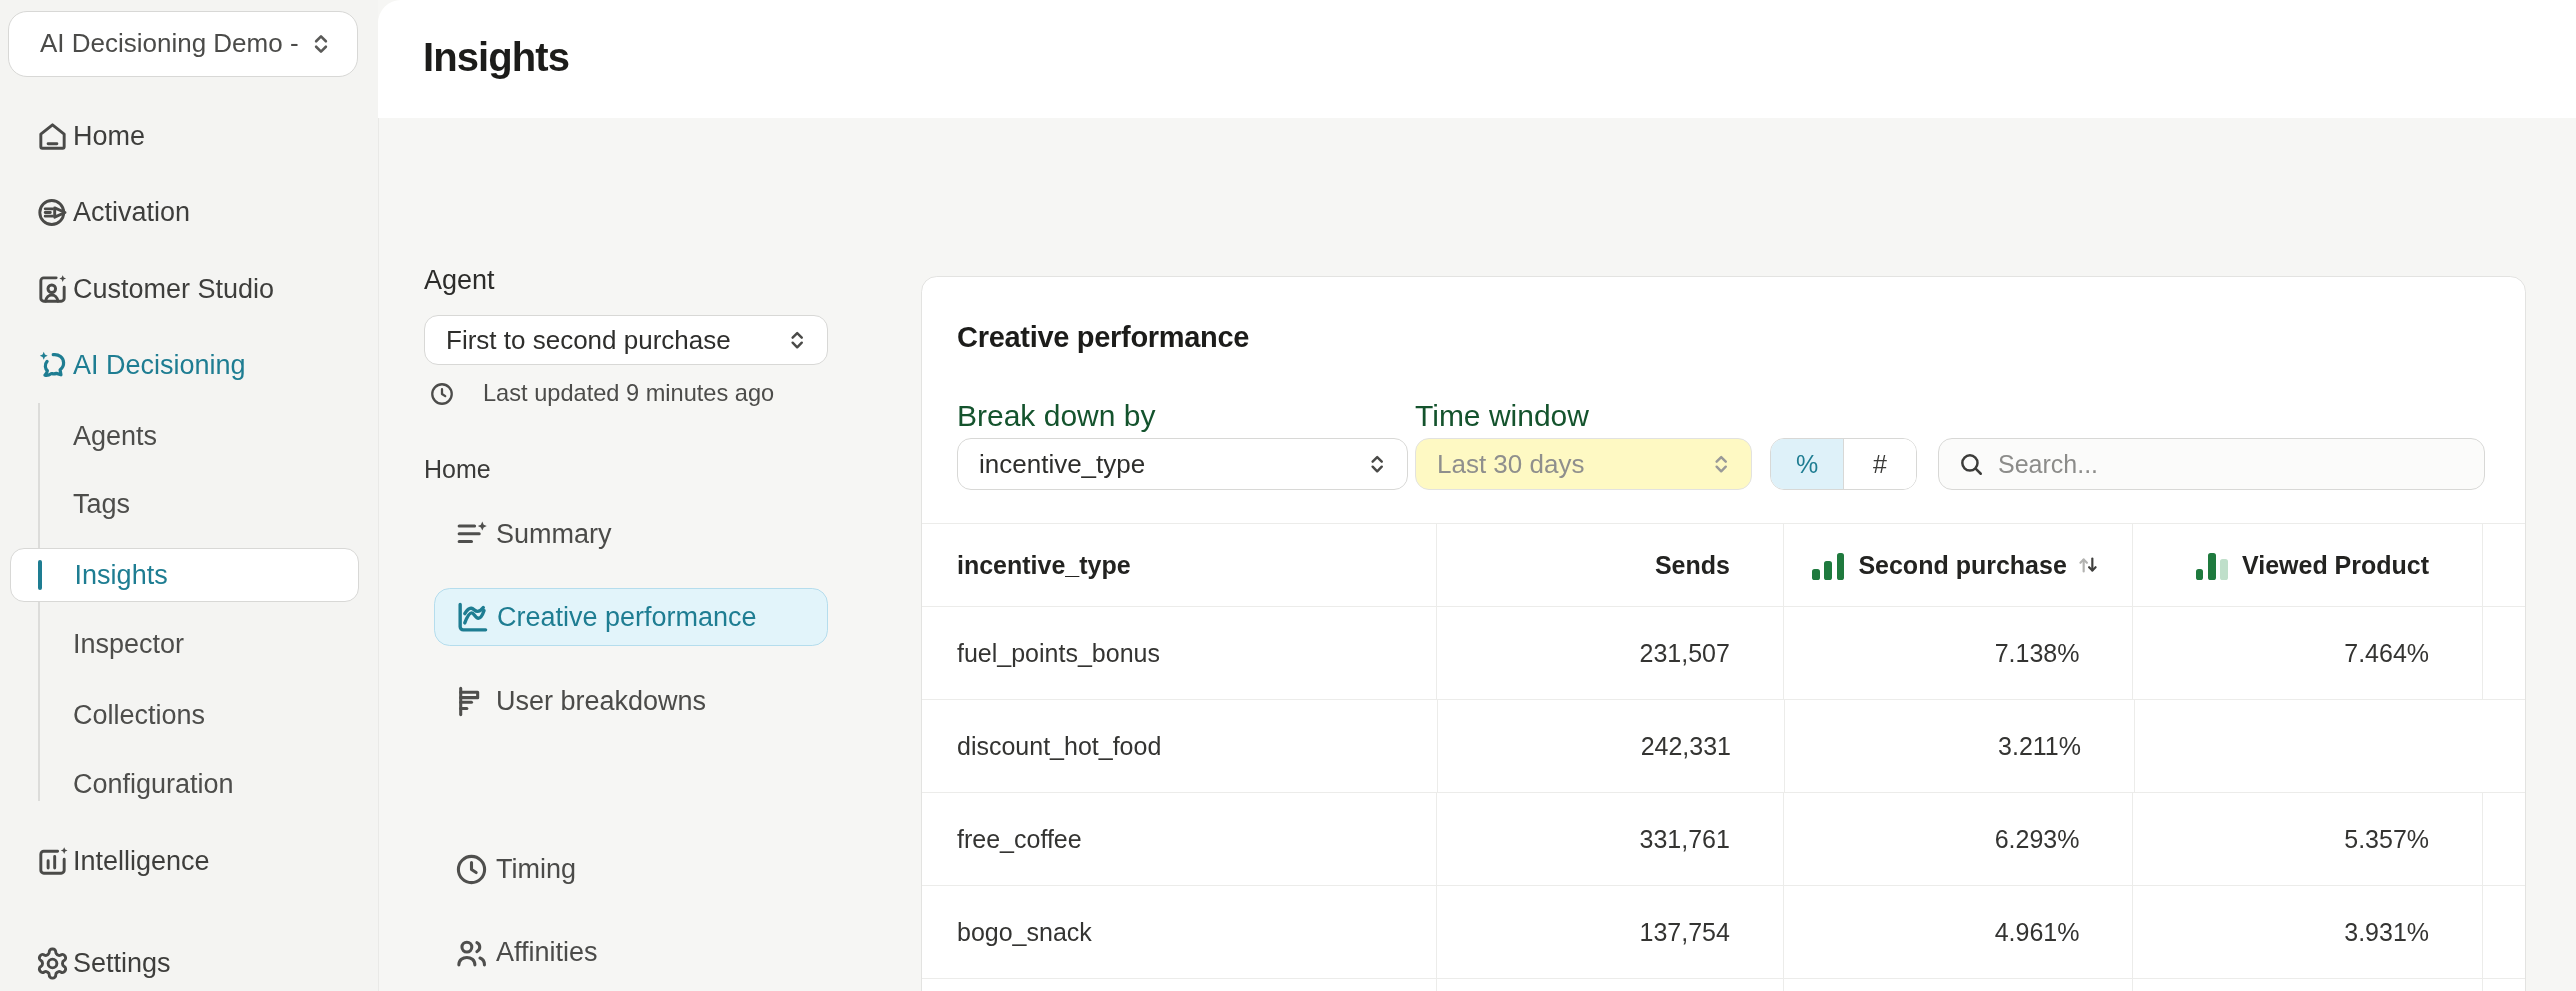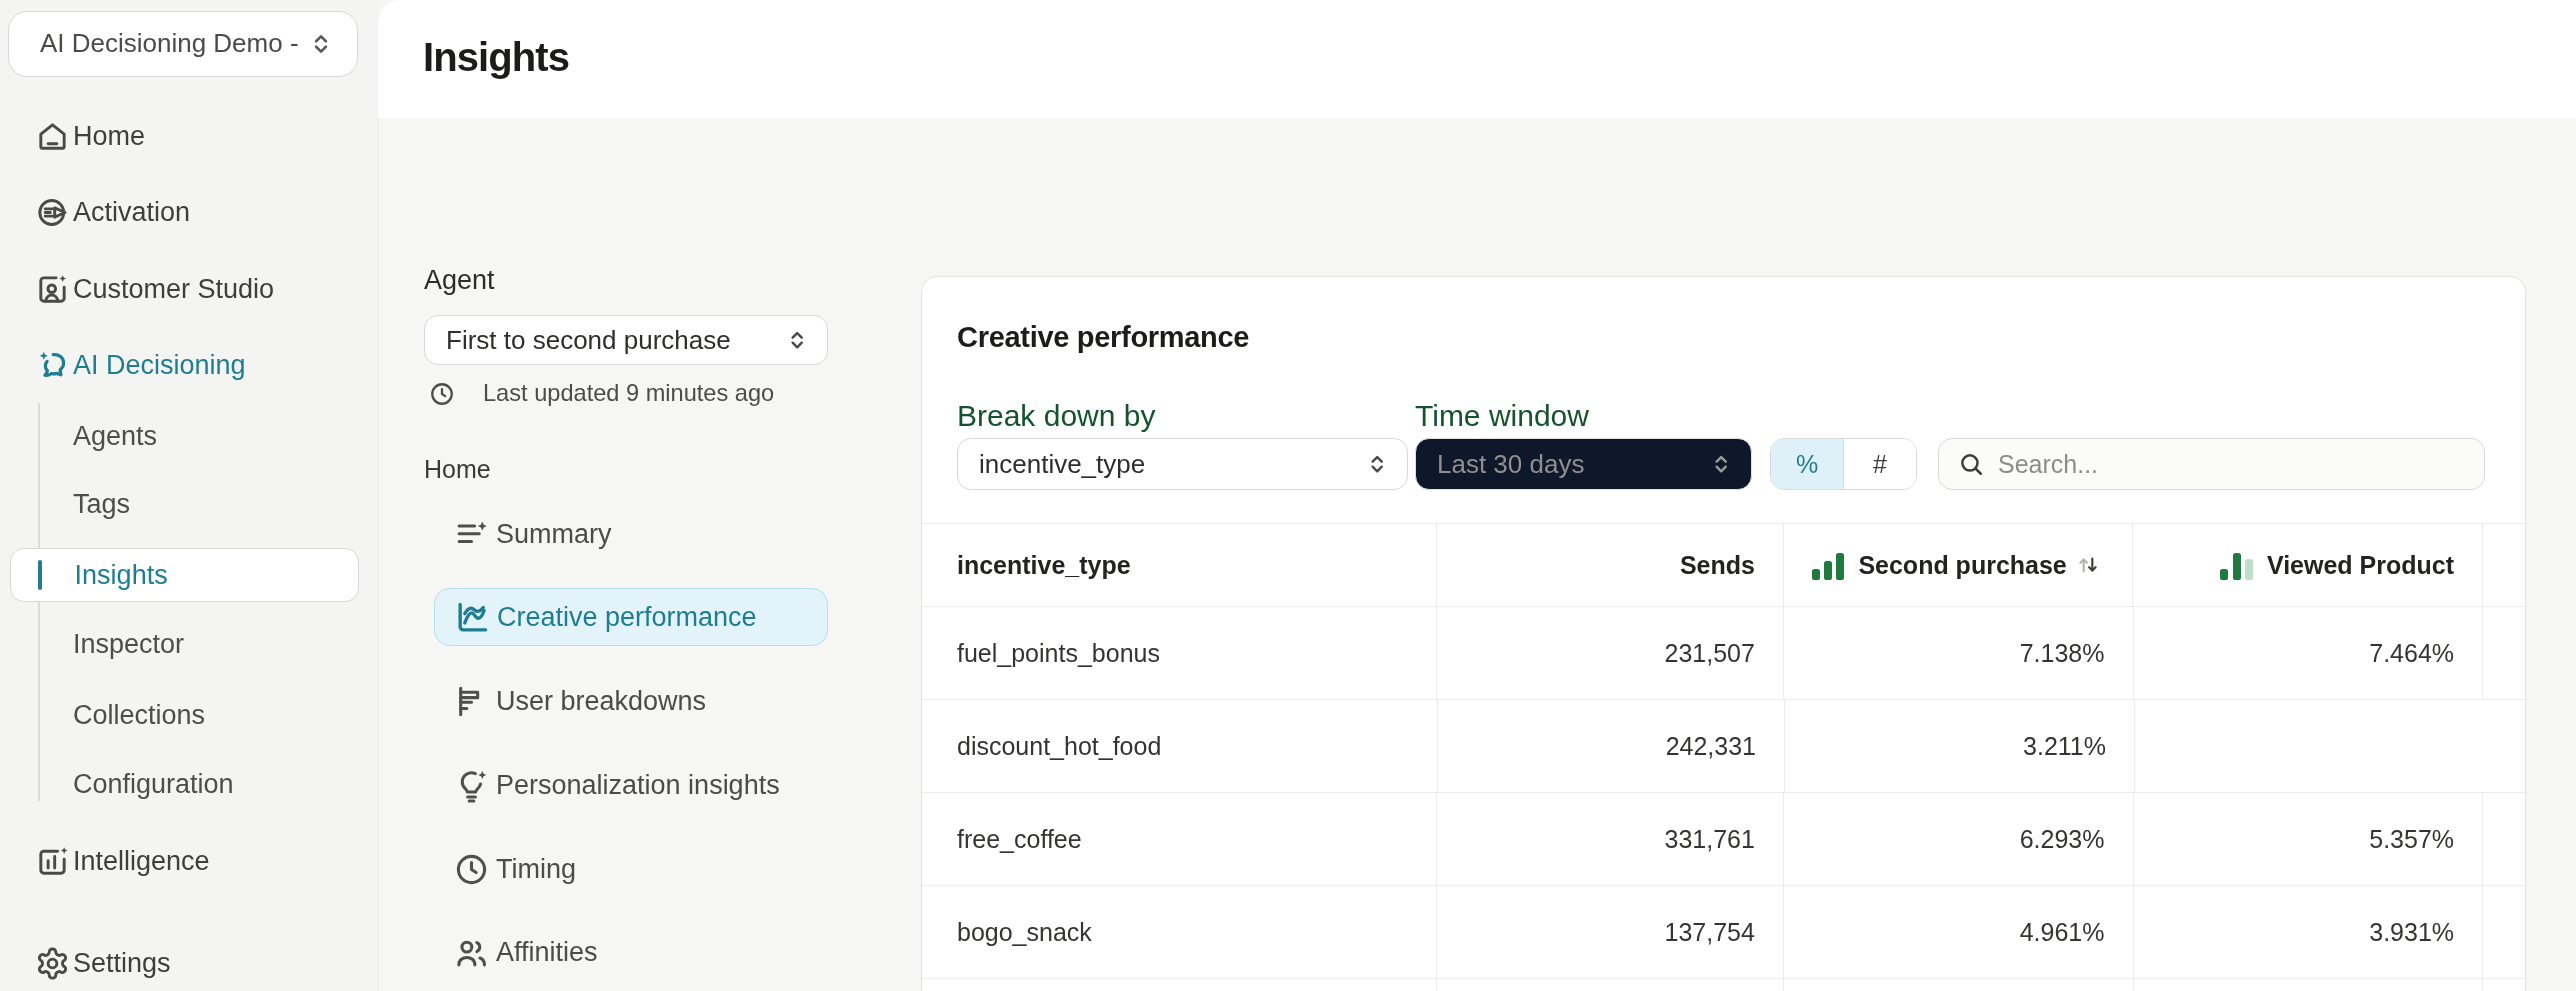--- a/index.html
+++ b/index.html
@@ -43,21 +43,21 @@
   .main{position:absolute;left:378px;top:0;width:2198px;height:991px;background:var(--content-bg);}
   .page-header{position:absolute;left:0;top:0;width:100%;height:118px;background:#fff;border-top-left-radius:23px;}
   .page-title{position:absolute;left:45px;top:35px;font-size:40px;font-weight:700;letter-spacing:-0.9px;color:var(--text-dark);}
   .content{position:absolute;left:0;top:118px;width:100%;height:874px;background:var(--content-bg);border-left:0.9px solid #e9e9e7;}
 
   
   .field-label{position:absolute;font-size:27px;color:#2c2c2a;}
   .select{position:absolute;background:#fff;border:1.7px solid var(--border);border-radius:14px;display:flex;align-items:center;
     padding:0 17.5px 0 21px;cursor:pointer;}
   .select .sel-text{flex:1;font-size:26px;color:#2e2e2c;white-space:nowrap;overflow:hidden;}
-  .select.disabled{background:#0f172a;border-color:#e2e2e0;cursor:default;gap:40px;}
+  .select.disabled{background:#fef9c3;border-color:#e2e2e0;cursor:default;gap:40px;}
   .select.disabled .sel-text{color:#8f8f8d;}
   .chev{color:#4a4a48;flex:0 0 auto;}
   .select.disabled .chev{color:#9a9a98;}
   .last-updated{position:absolute;left:50px;top:262px;display:flex;align-items:center;gap:28px;color:#4c4c4a;}
   .last-updated .lu-text{font-size:23.6px;}
   .views-label{position:absolute;left:45px;top:337px;font-size:25px;color:#48484
 
 6;}
   .view-item{position:absolute;left:55px;width:394px;height:58px;display:flex;align-items:center;cursor:pointer;border-radius:15.7px;}
   .view-item .v-icon{position:absolute;left:18.3px;width:38px;height:38px;display:flex;align-items:center;justify-content:center;color:#4f4f4d;}
@@ -88,21 +88,21 @@
   .trow{display:flex;width:100%;}
   .thead{height:84px;border-top:1.7px solid var(--table-border);border-bottom:1.7px solid var(--table-border);}
   .tbody .trow{height:93px;border-bottom:1.7px solid var(--table-border);}
   .tbody .trow:last-child{border-bottom:none;}
   .cell{display:flex;align-items:center;height:100%;border-right:1.7px solid var(--table-border);}
   .c1{width:516px;padding-left:35px;}
   .c2{width:347px;}
   .c3{width:350px;}
   .c4{width:350px;}
   .c5{width:42px;border-right:none;}
-  .num{justify-content:flex-end;padding-right:28px;}
+  .num{justify-content:flex-end;padding-right:53px;}
   .th{font-weight:700;font-size:25px;color:#232321;}
   .th.hc3{padding-right:31px;}
   .td{font-size:25px;color:#343432;}
   .mbars{display:flex;align-items:flex-end;gap:4.4px;margin-right:14px;height:30px;}
   .mbars i{display:block;width:7.9px;border-radius:2.6px;background:var(--metric-green);}
   .mbars .b1{height:11.3px;} .mbars .b2{height:19px;} .mbars .b3{height:27px;}
   .mbars.light .b2{height:27px;} .mbars.light .b3{height:21px;background:var(--metric-green-light);}
   .sort{margin-left:8.7px;display:flex;align-items:center;}
   svg{display:block;}
 </style>
@@ -270,30 +270,20 @@
           <svg width="37" height="37" viewBox="0 0 24 24" fill="none" stroke="currentColor" stroke-width="2" stroke-linecap="round" stroke-linejoin="round">
               <path d="M5 3.5v17"></path>
               <path d="M5 6h11v3.5H5"></path>
               <path d="M5 12.5h7"></path>
               <path d="M5 16.5h4"></path>
             </svg>
         </span>
         <span class="v-label">User breakdowns</span>
       </div>
 
-      <div class="view-item" style="top:638px">
-        <span class="v-icon">
-          <svg width="37" height="37" viewBox="0 0 24 24" fill="none" stroke="currentColor" stroke-width="2" stroke-linecap="round" stroke-linejoin="round">
-              <path d="M14.5 4.3A6 6 0 0 0 6 9.8c0 1.8.8 3.3 2.1 4.4.6.5 1 1.2 1.2 2h5.4c.2-.8.6-1.5 1.2-2a5.9 5.9 0 0 0 2-3.2"></path>
-              <path d="M9.5 19.5h5M10.5 22h3"></path>
-              <path d="M19 2.6l.8 1.8 1.8.8-1.8.8-.8 1.8-.8-1.8-1.8-.8 1.8-.8z" fill="currentColor" stroke="none"></path>
-            </svg>
-        </span>
-        <span class="v-label">Personalization insights</span>
-      </div>
 
       <div class="view-item" style="top:722px">
         <span class="v-icon">
           <svg width="37" height="37" viewBox="0 0 24 24" fill="none" stroke="currentColor" stroke-width="2" stroke-linecap="round" stroke-linejoin="round">
               <circle cx="12" cy="12" r="8.5"></circle>
               <path d="M12 7.5V12l3 2"></path>
             </svg>
         </span>
         <span class="v-label">Timing</span>
       </div>

